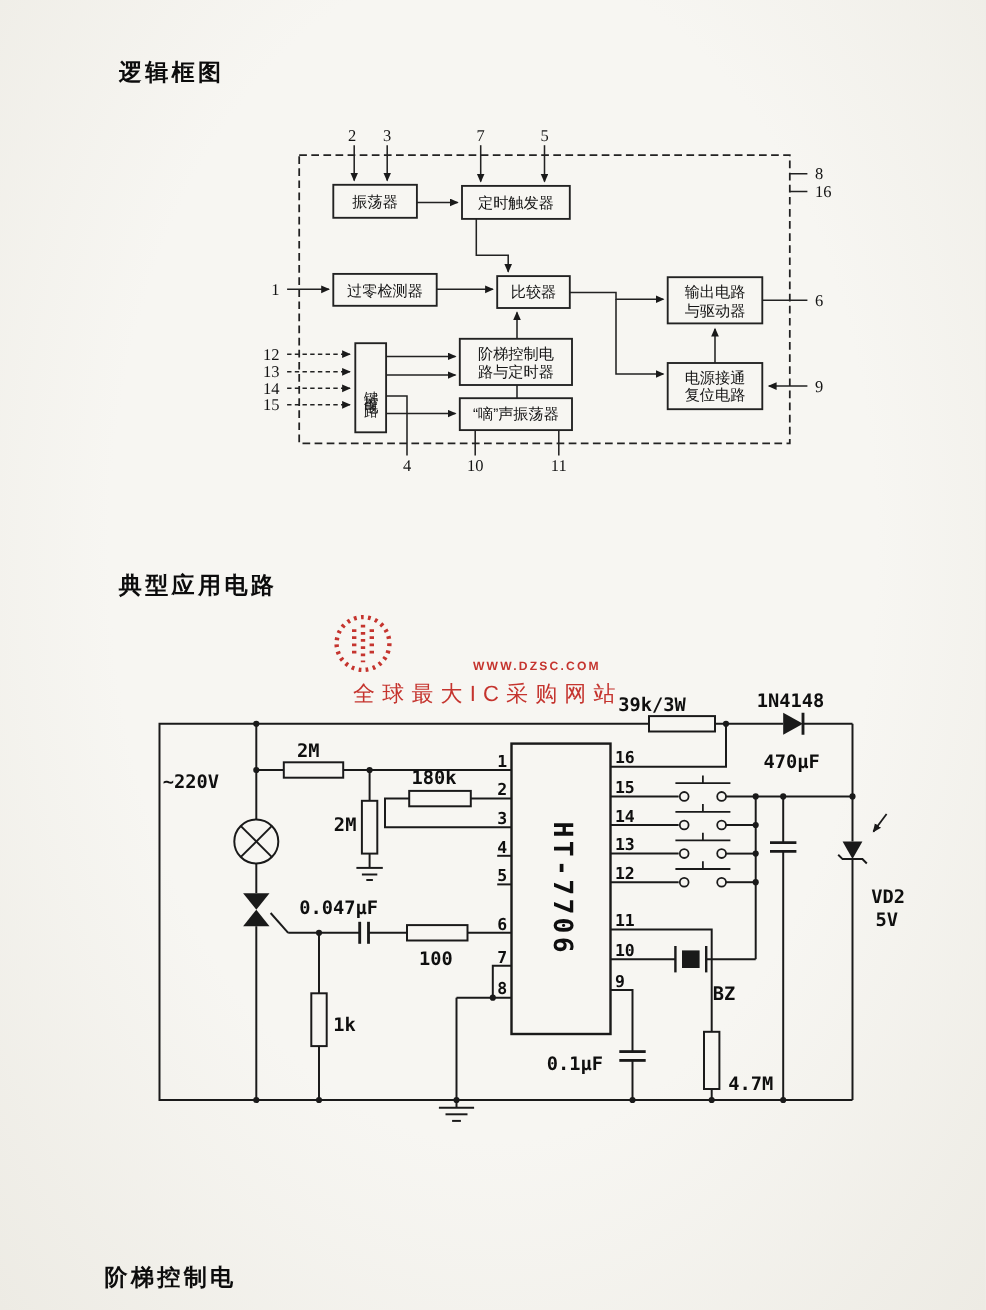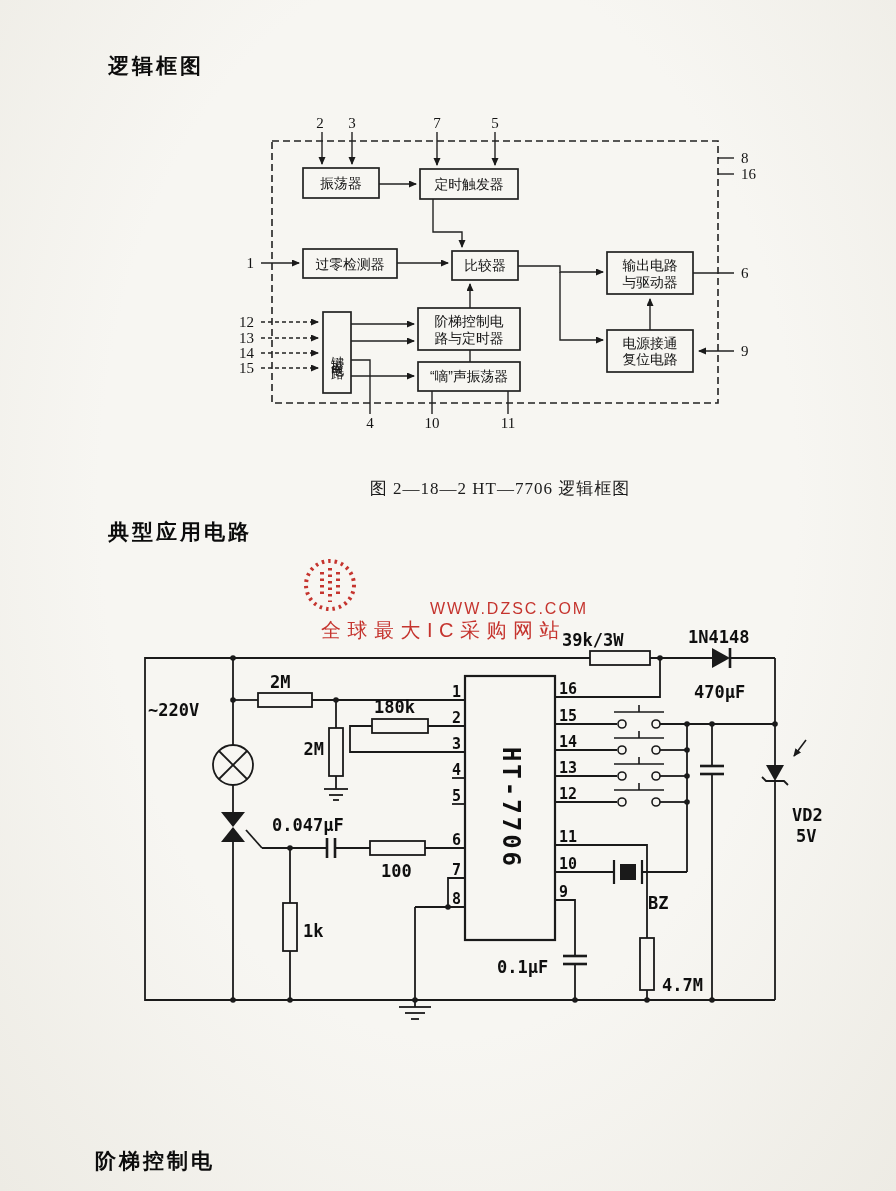--- a/index.html
+++ b/index.html
@@ -18,21 +18,21 @@
   }
   svg.diagram { position:absolute; left:0; top:0; }
   .bd-text  { font-family:"Liberation Sans", sans-serif; font-size:13.8px; fill:#141414; stroke:none; }
   .pin-text { font-family:"Liberation Serif", serif; font-size:15px; fill:#141414; stroke:none; }
   .cir-label{ font-family:"DejaVu Sans Mono", monospace; font-weight:bold; font-size:17px; fill:#0f0f0f; stroke:none; }
   .cir-pin  { font-family:"DejaVu Sans Mono", monospace; font-weight:bold; font-size:15px; fill:#0f0f0f; stroke:none; }
   .ic-text  { font-family:"DejaVu Sans Mono", monospace; font-weight:bold; font-size:24px; letter-spacing:3px; fill:#0f0f0f; stroke:none; }
   .wm { position:absolute; color:#c5342e; }
   .wm-brand { font-size:34px; font-weight:bold; letter-spacing:2px; white-space:nowrap; }
   .wm-brand sup { font-size:11px; vertical-align:super; letter-spacing:0; }
-  .wm-url { font-size:16px; font-weight:normal; letter-spacing:2px; }
+  .wm-url { font-size:11px; font-weight:bold; letter-spacing:2px; }
   .wm-slogan { font-size:20px; letter-spacing:6.5px; white-space:nowrap; }
 </style>
 </head>
 <body>
 
 <div class="page">
 
   <div class="heading" style="left:108px; top:52px;">逻辑框图</div>
 
   <svg class="diagram" width="896" height="1191" viewBox="0 0 896 1191">
@@ -283,21 +283,20 @@
         <text x="559" y="799">12</text>
         <text x="559" y="842">11</text>
         <text x="559" y="869">10</text>
         <text x="559" y="897">9</text>
       </g>
     </g>
   </svg>
 
   <div class="vlabel" style="left:323px; top:314px; width:28px; height:78px;">键控电路</div>
 
-  <div class="caption" style="left:300px; top:477px; width:400px;">图 2—18—2  HT—7706 逻辑框图</div>
 
   <div class="heading" style="left:108px; top:518px;">典型应用电路</div>
 
   <svg class="diagram" style="left:301px; top:556px;" width="58" height="58" viewBox="0 0 58 58">
     <circle cx="29" cy="29" r="24" fill="none" stroke="#c5342e" stroke-width="4" stroke-dasharray="2.5 4"></circle>
     <line x1="21" y1="16" x2="21" y2="42" stroke="#c5342e" stroke-width="4" stroke-dasharray="2.5 4"></line>
     <line x1="29" y1="12" x2="29" y2="46" stroke="#c5342e" stroke-width="4" stroke-dasharray="2.5 4"></line>
     <line x1="37" y1="16" x2="37" y2="42" stroke="#c5342e" stroke-width="4" stroke-dasharray="2.5 4"></line>
   </svg>
   <div class="wm wm-url" style="left:430px; top:600px;">WWW.DZSC.COM</div>

